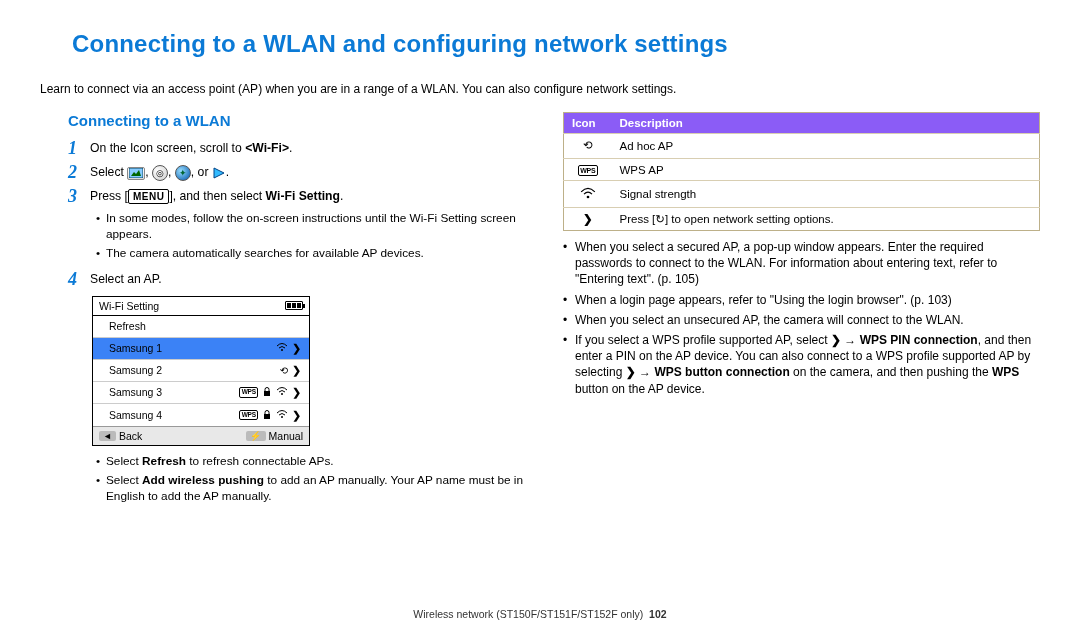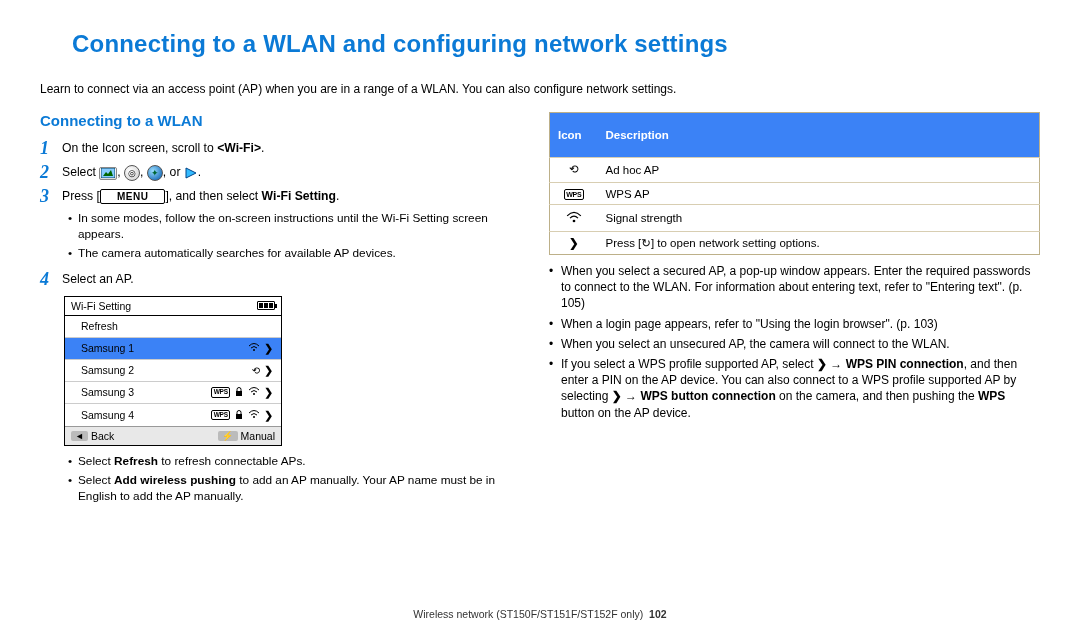--- a/index.html
+++ b/index.html
@@ -1,36 +1,36 @@
 <!DOCTYPE html>
 <html><head>
 <meta charset="utf-8">
 <style>
   * { margin:0; padding:0; box-sizing:border-box; }
   body { font-family: "Segoe UI", Arial, sans-serif; font-size:12.2px; color:#000; width:1080px; height:630px; background:#fff; padding:30px 40px 10px 40px; position:relative; }
   .title { color:#0b7ad6; font-weight:bold; font-size:24px; margin-bottom:6px; letter-spacing:0.2px;margin-left:32px; }
   .intro { font-size:12px; margin-bottom:16px;margin-top:24px; }
-  .cols { display:flex; gap:18px; }
+  .cols { display:flex; gap:18px;margin-left:28px; }
   .col { flex:1; }
   .subhead { color:#0b7ad6; font-weight:bold; font-size:15px; margin-bottom:10px; }
   .step { display:flex; margin-bottom:6px; align-items:flex-start; }
   .step .num { color:#0b7ad6; font-style:italic; font-weight:600; font-size:18px; width:22px; font-family: Georgia, 'Times New Roman', serif; line-height:1; }
   .step .body { flex:1; padding-top:2px; }
   .bold { font-weight:bold; }
   .bullets { margin:4px 0 8px 28px; }
   .bullets li { list-style:none; position:relative; padding-left:10px; margin-bottom:3px; line-height:1.35; font-size:11.8px; }
   .bullets li::before { content:"•"; position:absolute; left:0; }
   .rbullets { margin:4px 0 8px 0; }
   .rbullets li { list-style:none; position:relative; padding-left:12px; margin-bottom:4px; line-height:1.35; font-size:12px; }
   .rbullets li::before { content:"•"; position:absolute; left:0; }
   .inline-icon { display:inline-flex; align-items:center; justify-content:center; vertical-align:middle; }
   .round-icon { width:16px; height:16px; border-radius:50%; border:1px solid #555; background: radial-gradient(circle at 35% 35%, #fff, #ccc); font-size:9px; }
   .sq-icon { width:18px; height:13px; border:1px solid #888; border-radius:2px; background:linear-gradient(#fff,#ddd); font-size:8px; font-weight:bold; }
   .tri-icon svg { width:14px; height:14px; }
-  .menu-box { display:inline-block; border:1.5px solid #000; border-radius:2px; padding:0 16px; font-weight:bold; font-size:10px; letter-spacing:0.5px; vertical-align:middle; line-height:13px; }
+  .menu-box { display:inline-block; border:1.5px solid #000; border-radius:2px; padding:0 4px; font-weight:bold; font-size:10px; letter-spacing:0.5px; vertical-align:middle; line-height:13px; }
 
   
   .wifibox { width:218px; border:1.5px solid #000; margin:8px 0 8px 24px; font-size:10.5px; }
   .wifibox .hdr { display:flex; justify-content:space-between; align-items:center; padding:3px 6px; border-bottom:1px solid #000; }
   .wifibox .row { display:flex; justify-content:space-between; align-items:center; padding:4px 8px 4px 16px; border-bottom:1px solid #ccc; height:22px; }
   .wifibox .row.sel { background:#3b82f6; }
   .wifibox .ftr { display:flex; justify-content:space-between; padding:3px 6px; background:#e8e8e8; border-top:1px solid #999; }
   .ftr-item { display:flex; align-items:center; gap:3px; }
   .ftr-chip { background:#bbb; border-radius:2px; padding:0 4px; font-size:9px; }
   .ricons { display:flex; align-items:center; gap:4px; }
@@ -38,21 +38,21 @@
   .wps-chip { display:inline-flex; align-items:center; justify-content:center; border:1.3px solid #000; border-radius:2px; font-size:6.5px; font-weight:bold; padding:1px 1.5px; letter-spacing:-0.3px; line-height:1; }
   .lock { width:10px; height:10px; }
   .wifi-svg { width:12px; height:12px; }
   .chev { font-weight:bold; }
   .batt { display:inline-block; width:18px; height:9px; border:1.3px solid #000; border-radius:1px; position:relative; }
   .batt::after { content:""; position:absolute; right:-3px; top:2px; width:2px; height:4px; background:#000; }
   .batt .f { position:absolute; left:1px; top:1px; bottom:1px; width:4px; background:#000; box-shadow:5px 0 0 #000, 10px 0 0 #000; }
 
   
   table.icons { width:100%; border-collapse:collapse; font-size:11.5px; border:1px solid #bdb089; }
-  table.icons th { background:#3b82f6; color:#fff; text-align:left; padding:16px 8px; font-weight:bold; }
+  table.icons th { background:#8b5cf6; color:#fff; text-align:left; padding:4px 8px; font-weight:bold; }
   table.icons td { padding:4px 8px; border-top:1px solid #d8ceb2; }
   table.icons td:first-child { width:48px; text-align:center; }
   .tbl-icon { width:16px; height:16px; display:inline-block; }
 
   .footer { position:absolute; bottom:10px; left:0; right:0; text-align:center; font-size:10.5px; color:#333; }
   .footer .pg { font-weight:bold; }
 </style>
 </head>
 <body>
 

